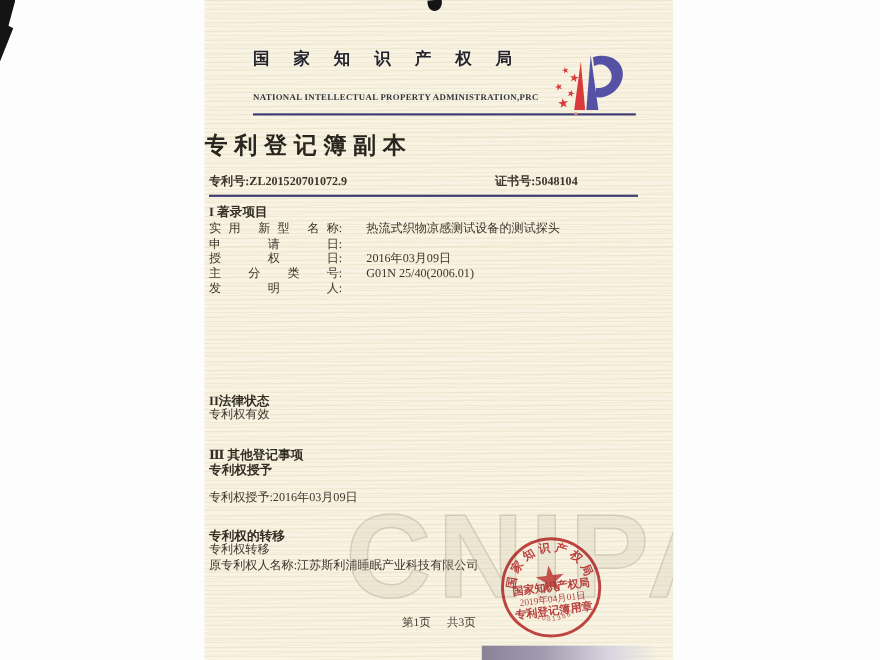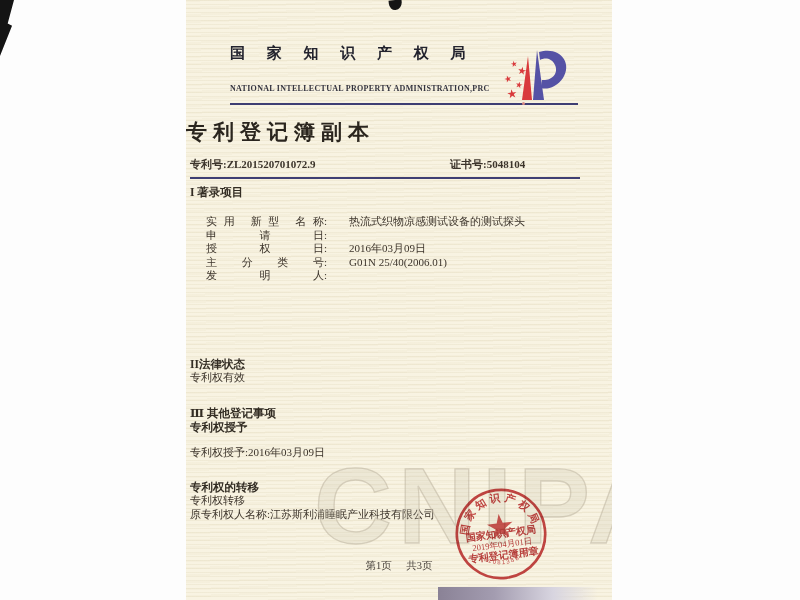--- a/index.html
+++ b/index.html
@@ -22,21 +22,21 @@
   
   .patline{left:4px;top:157px;width:392px;font-size:11px;font-weight:bold;}
   .certno{position:absolute;left:260px;top:0;}
   
   .sec-head{font-size:11.5px;font-weight:bold;color:#332d24;white-space:nowrap;}
   .row{display:flex;font-size:11px;line-height:13.6px;}
   .f-label{display:inline-block;width:118px;text-align:justify;text-align-last:justify;flex:none;}
   .f-colon{flex:none;}
   .f-value{margin-left:22px;width:246px;}
   .plain{font-size:11px;line-height:13.2px;white-space:nowrap;}
-  .rows{left:20px;top:202px;width:392px;margin-top:13px;}
+  .rows{left:4px;top:202px;width:392px;}
   .holder{left:4px;top:293px;}
   
   .watermark{left:128px;top:452px;font-family:"Liberation Sans","DejaVu Sans",sans-serif;
              font-size:108px;font-weight:bold;letter-spacing:6px;line-height:1;
              color:rgba(196,188,168,0.20);-webkit-text-stroke:1.3px rgba(190,181,160,0.55);}
   
   .footer{left:0;top:559px;width:426px;text-align:center;font-size:10.5px;color:#47403a;}
   .footer span{margin:0 6px;}
   
   .seal{left:267px;top:486px;width:96px;height:96px;transform:rotate(-7deg);

